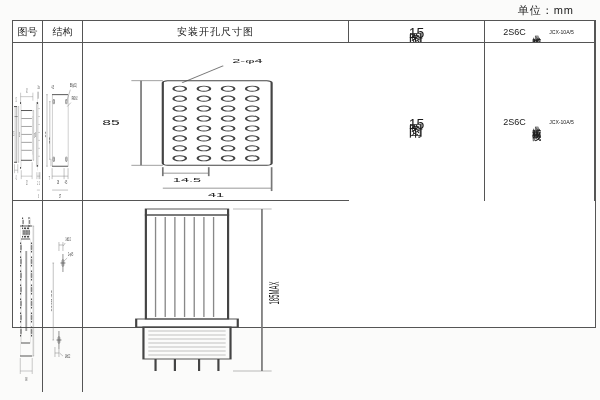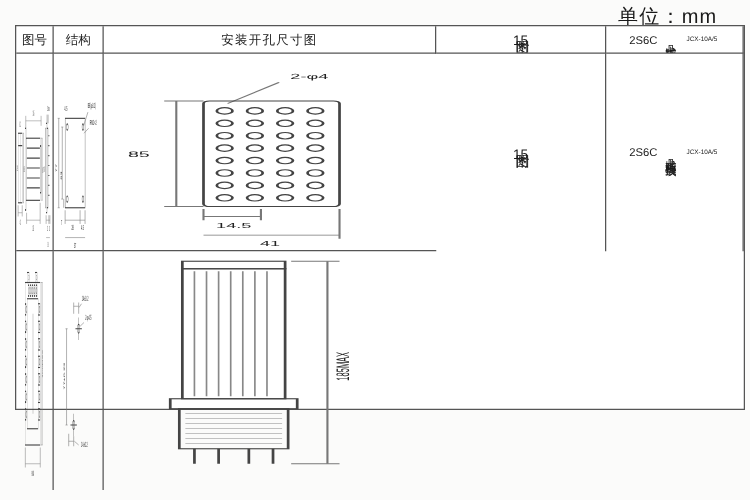--- a/index.html
+++ b/index.html
@@ -1,29 +1,29 @@
 <!DOCTYPE html>
 <html><head>
 <meta charset="utf-8">
 <style>
   *{margin:0;padding:0;box-sizing:border-box}
   html,body{width:600px;height:400px}
   body{background:#fbfbfa;font-family:"Liberation Sans","DejaVu Sans",sans-serif;color:#1a1a1a;position:relative;overflow:hidden}
-  .unit{position:absolute;top:3px;right:26px;font-size:16px;letter-spacing:1px}
+  .unit{position:absolute;top:3px;right:26px;font-size:11px;letter-spacing:1px}
   .tbl{position:absolute;left:12px;top:20px;width:584px;height:308px;border:1px solid #555;background:#fff;
        display:grid;grid-template-columns:30px 40px 266px 136px 110px;grid-template-rows:22px 158px 191px}
   .cell{border-right:1px solid #555;border-bottom:1px solid #555;display:flex;align-items:center;justify-content:center;overflow:hidden;position:relative}
   .cell.lc{border-right:none}
   .cell.lr{border-bottom:none}
   .hd{font-size:10px;white-space:nowrap}
   .sp6{letter-spacing:6px;text-indent:6px}
   .sp1{letter-spacing:1px}
   .sp2{letter-spacing:2px}
   .vert{writing-mode:vertical-rl;text-orientation:upright}
-  .figcell{flex-direction:column;gap:3px;font-size:11px}
+  .figcell{flex-direction:column;gap:3px;font-size:14px}
   .structcell{flex-direction:row;gap:5px}
   .model{font-size:9px}
   .desc{font-size:9px;line-height:1.2;letter-spacing:1px}
   .sub{font-size:6px;transform:scale(.85);white-space:nowrap}
   svg{display:block}
   svg text{font-size:6.5px;fill:#222}
   svg .t6{font-size:6px}
   .ln{stroke:#444;fill:none;stroke-width:.9}
   .dimln{stroke:#777;fill:none;stroke-width:.7}
   .hatch{stroke:#888;fill:none;stroke-width:.55}

